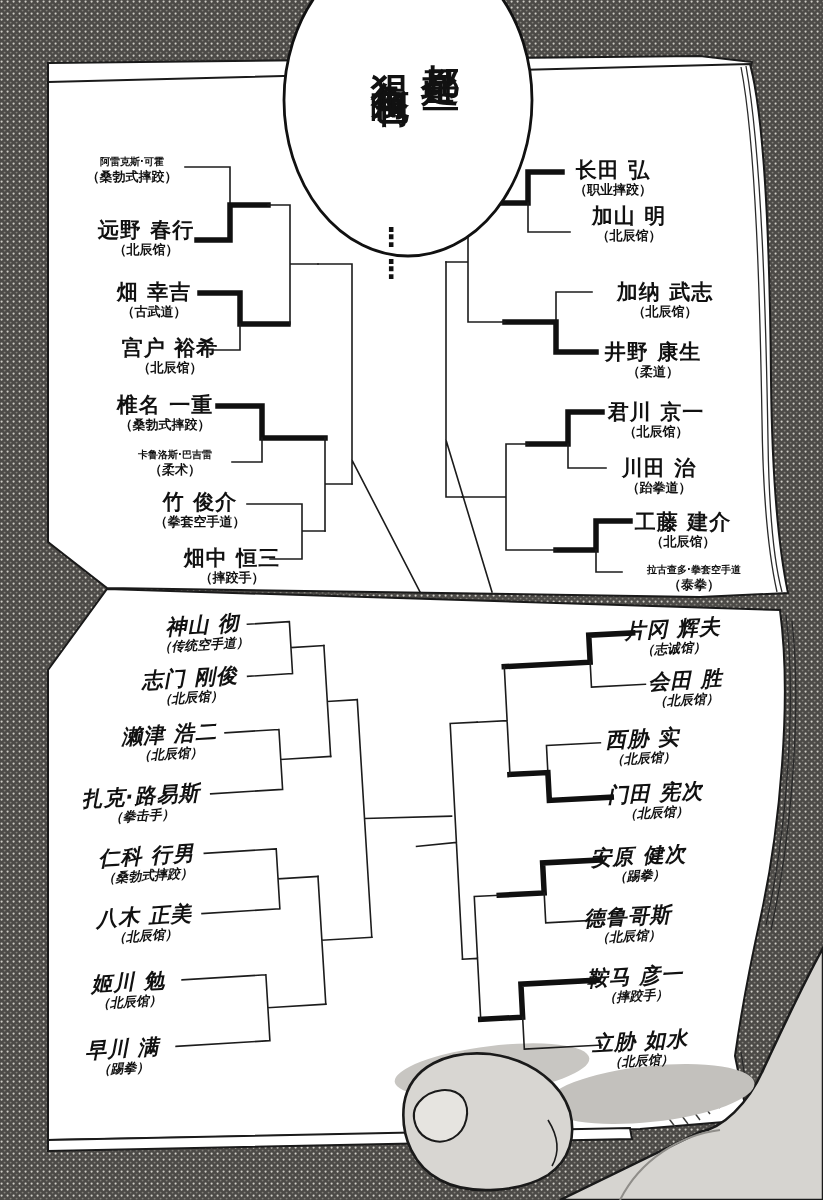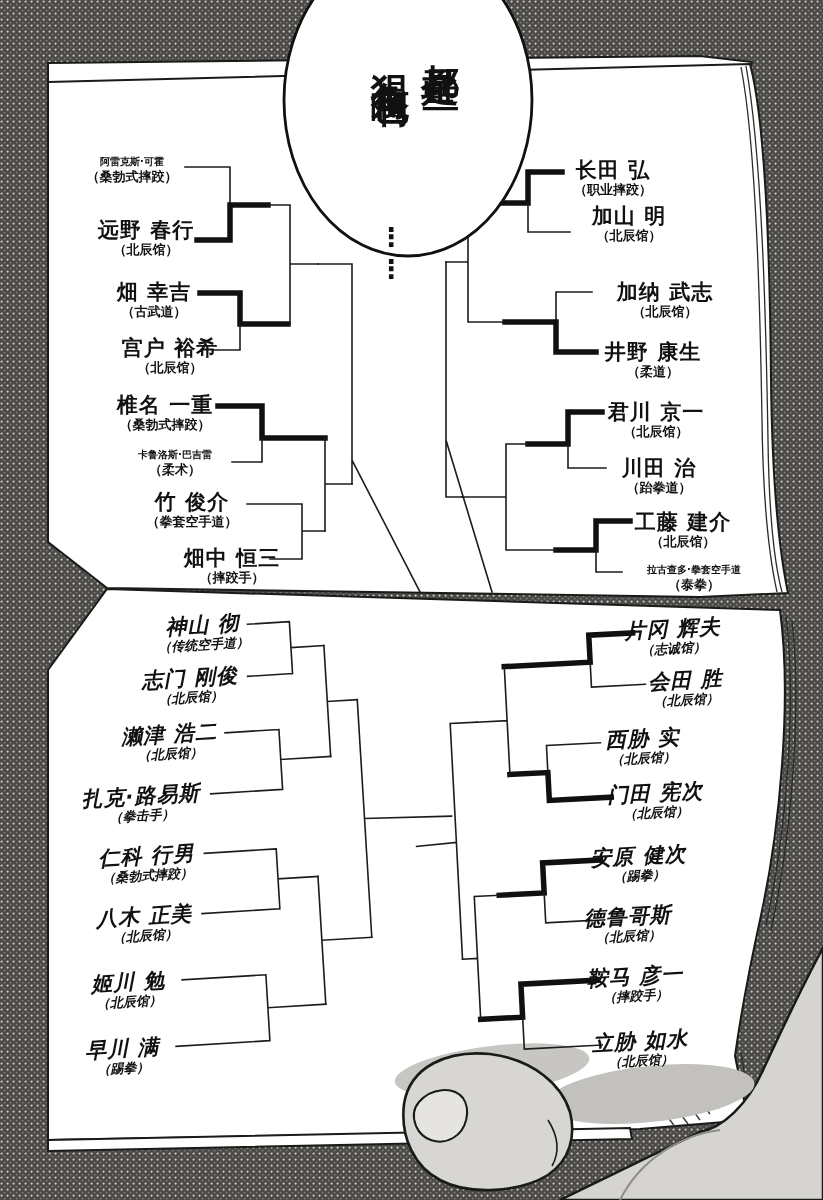--- a/index.html
+++ b/index.html
@@ -130,21 +130,21 @@
     <span class="faff">（北辰馆）</span>
   </div>
   <div class="entry" style="left:165px;top:413px">
     <span class="fname">椎名 一重</span>
     <span class="faff">（桑勃式摔跤）</span>
   </div>
   <div class="entry small" style="left:175px;top:463px">
     <span class="fname">卡鲁洛斯·巴吉雷</span>
     <span class="faff">（柔术）</span>
   </div>
-  <div class="entry" style="left:192px;top:510px">
+  <div class="entry" style="left:200px;top:510px">
     <span class="fname">竹 俊介</span>
     <span class="faff">（拳套空手道）</span>
   </div>
   <div class="entry" style="left:232px;top:566px">
     <span class="fname">畑中 恒三</span>
     <span class="faff">（摔跤手）</span>
   </div>
 
   <div class="entry" style="left:613px;top:178px">
     <span class="fname">长田 弘</span>

